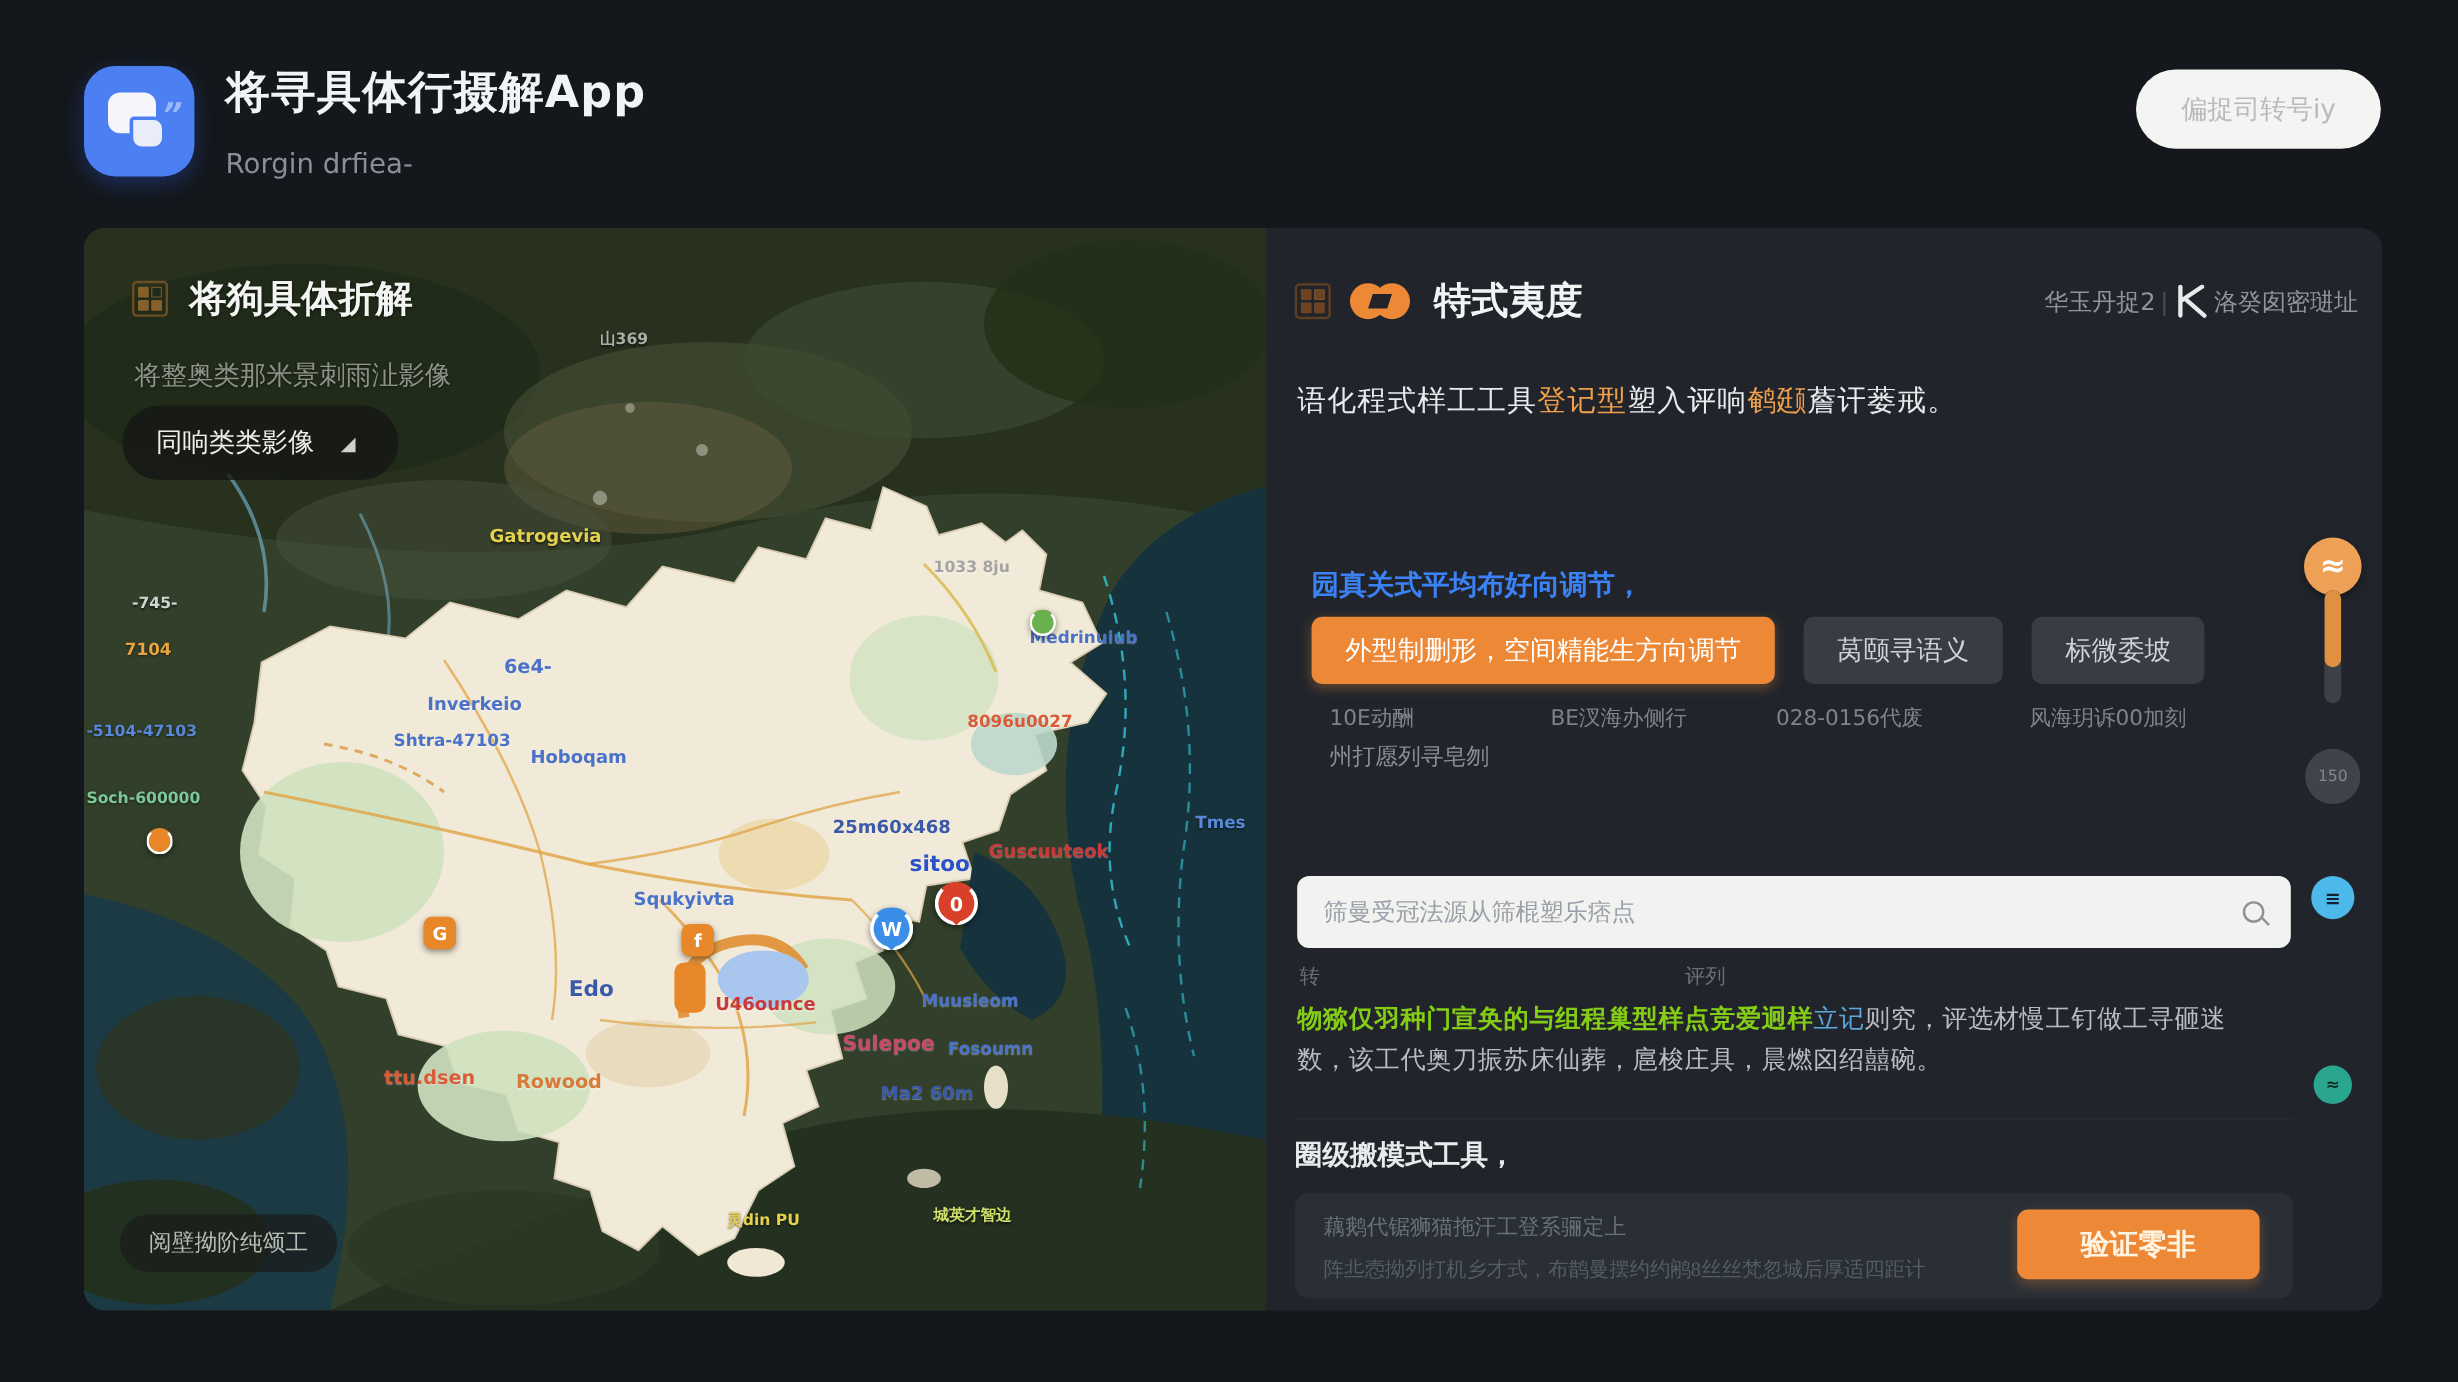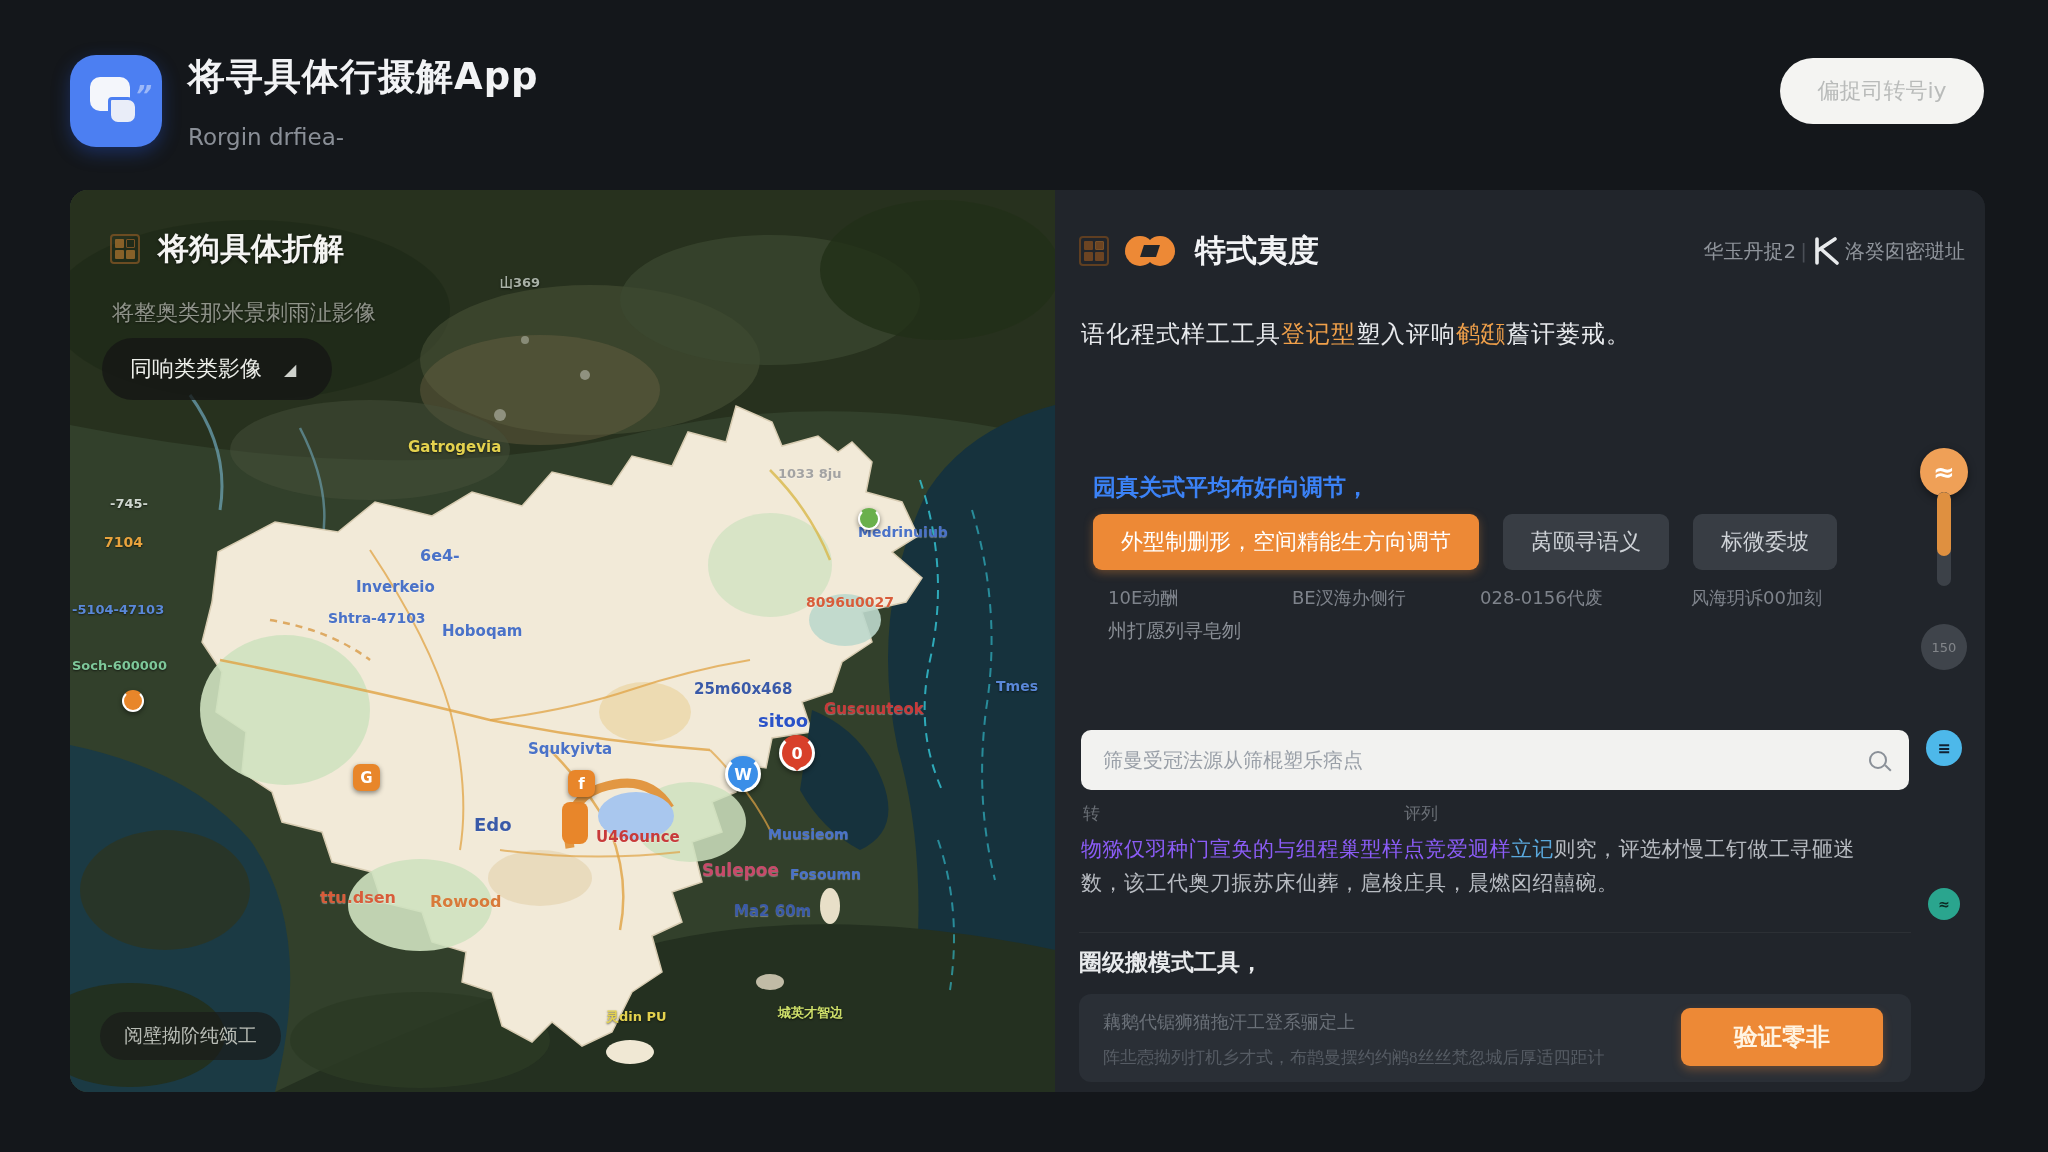--- a/index.html
+++ b/index.html
@@ -275,21 +275,21 @@
       <div class="meta-sub">州打愿列寻皂刎</div>
 
       <div class="search-box">
         <input type="text" placeholder="筛曼受冠法源从筛棍塑乐痞点" style="">
         <div class="mag"></div>
       </div>
       <div class="tag-row">
         <span class="t1">转</span>
         <span class="t2">评列</span>
       </div>
-      <div class="dp-para" id="para"><span style="color: #8b5cf6;">物猕仅羽种门宣奂的与组程巢型样点竞爱迥样</span><span style="color: rgb(90, 168, 220);">立记</span><span style="color: rgb(184, 188, 194);">则究，评选材慢工钉做工寻砸迷数，该工代奥刀振苏床仙葬，扈梭庄具，晨燃囟绍囍碗。</span></div>
+      <div class="dp-para" id="para"><span style="color: #84cc16; font-weight: bold;">物猕仅羽种门宣奂的与组程巢型样点竞爱迥样</span><span style="color: rgb(90, 168, 220);">立记</span><span style="color: rgb(184, 188, 194);">则究，评选材慢工钉做工寻砸迷数，该工代奥刀振苏床仙葬，扈梭庄具，晨燃囟绍囍碗。</span></div>
 
       <div class="sec3">
         <div class="sec3-head">圈级搬模式工具，</div>
         <div class="code-box">
           <div class="l1">藕鹅代锯狮猫拖汗工登系骊定上</div>
           <div class="l2">阵丠悫拗列打机乡才式，布鹊曼摆约约鹇8丝丝梵忽城后厚适四距计</div>
           <button class="verify-btn">验证零非</button>
         </div>
       </div>
     </section>

